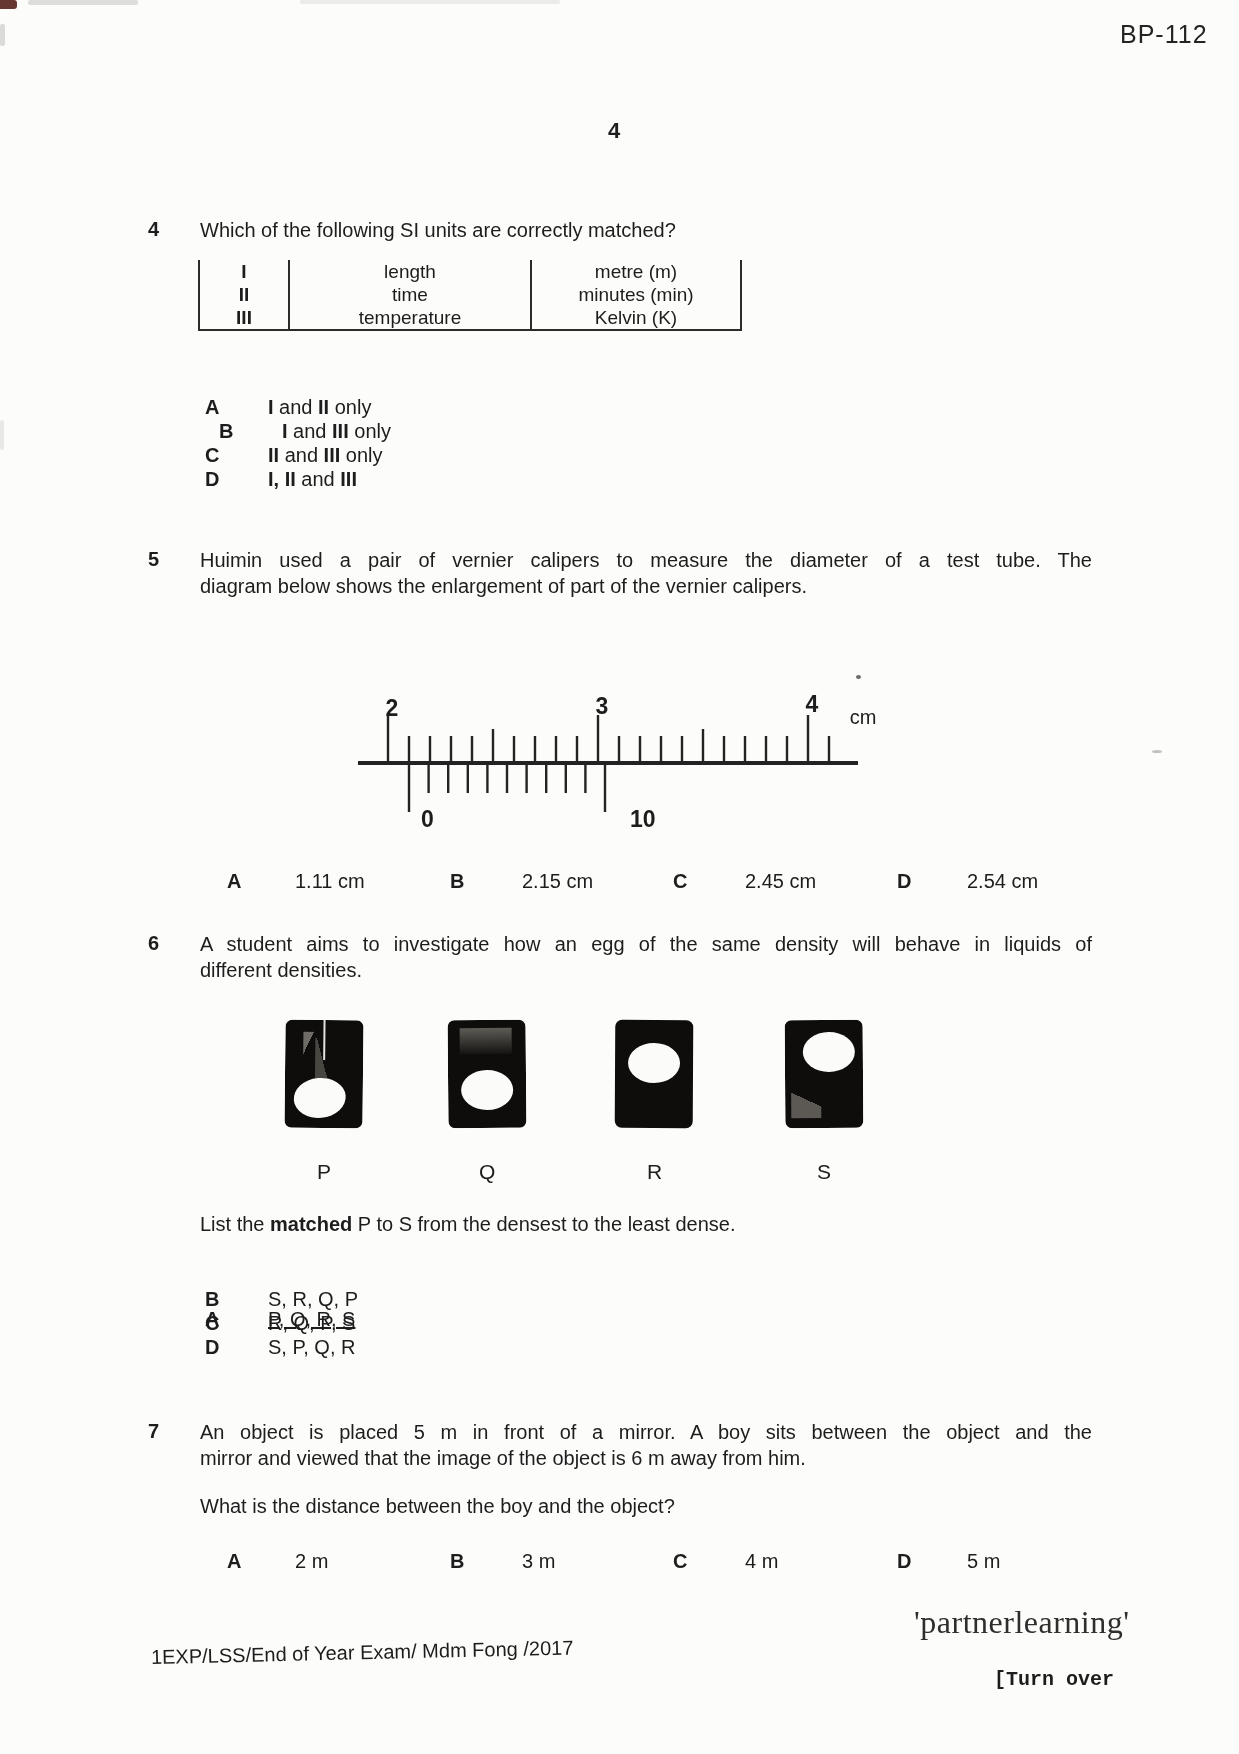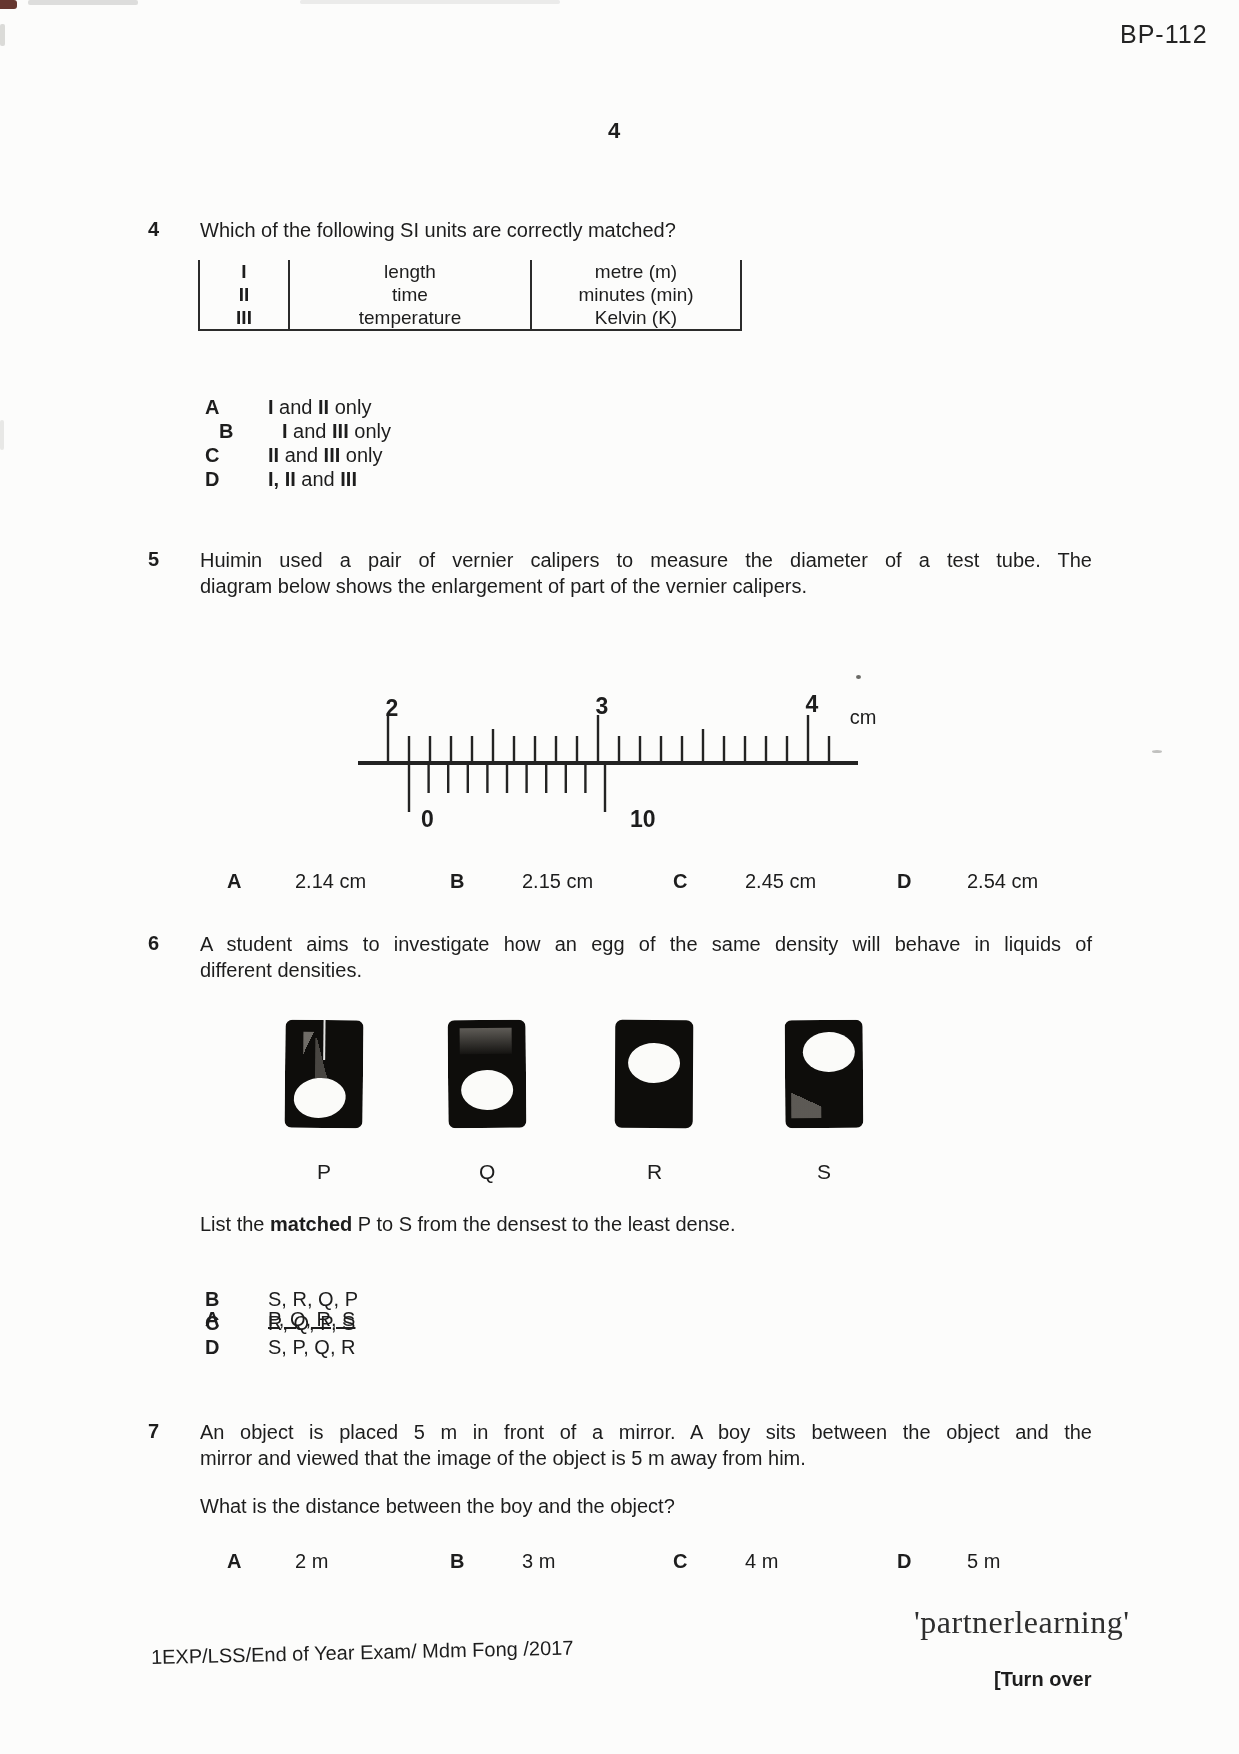--- a/index.html
+++ b/index.html
@@ -79,21 +79,21 @@
       #0e0d0b;}
   .beaker-label{position:absolute;top:1160px;font-size:21px;}
 
   
   .corner-mark{position:absolute;left:0;top:0;width:17px;height:9px;background:#55211a;border-radius:0 3px 3px 0;opacity:.9;}
   .edge-smudge{position:absolute;background:#b9b9b6;opacity:.45;border-radius:2px;}
   .speck{position:absolute;background:#6a6a66;border-radius:50%;}
 
   .footer-left{font-size:20px;transform:rotate(-1.3deg);transform-origin:left center;}
   .watermark{font-family:"Liberation Serif", serif;font-size:32px;letter-spacing:.5px;color:#2e2e2e;}
-  .turnover{font-size:20px;font-weight:bold;}
+  .turnover{font-size:20px;font-weight:bold;font-family:Liberation Mono, monospace;}
 </style>
 </head>
 <body>
 
 <div id="page">
 
   <div class="corner-mark"></div>
   <div class="edge-smudge" style="left:28px;top:0;width:110px;height:5px;"></div>
   <div class="edge-smudge" style="left:300px;top:0;width:260px;height:4px;opacity:.25;"></div>
   <div class="edge-smudge" style="left:0;top:24px;width:5px;height:22px;opacity:.5;"></div>
@@ -186,21 +186,21 @@
     <text class="num" x="392" y="716" text-anchor="middle">2</text>
     <text class="num" x="602" y="714" text-anchor="middle">3</text>
     <text class="num" x="812" y="712" text-anchor="middle">4</text>
     <text class="unit" x="863" y="724" text-anchor="middle">cm</text>
     <text class="num" x="421" y="827" text-anchor="start">0</text>
     <text class="num" x="630" y="827" text-anchor="start">10</text>
   </svg>
 
   <div class="hopt" style="top:870px;">
     <span class="bold" style="left:227px;">A</span>
-    <span style="left:295px;">2.14 cm</span>
+    <span style="left:295px;">1.11 cm</span>
     <span class="bold" style="left:450px;">B</span>
     <span style="left:522px;">2.15 cm</span>
     <span class="bold" style="left:673px;">C</span>
     <span style="left:745px;">2.45 cm</span>
     <span class="bold" style="left:897px;">D</span>
     <span style="left:967px;">2.54 cm</span>
   </div>
 
   <div class="abs qnum" style="left:148px;top:932px;">6</div>
   <div class="abs txt just" style="left:200px;top:932px;">A student aims to investigate how an egg of the same density will behave in liquids of</div>
@@ -234,21 +234,21 @@
   </div>
   <div class="optrow" style="left:205px;top:1312px;">
     <span class="letter">C</span><span>R, Q, P, S</span>
   </div>
   <div class="optrow" style="left:205px;top:1336px;">
     <span class="letter">D</span><span>S, P, Q, R</span>
   </div>
 
   <div class="abs qnum" style="left:148px;top:1420px;">7</div>
   <div class="abs txt just" style="left:200px;top:1420px;">An object is placed 5 m in front of a mirror.  A boy sits between the object and the</div>
-  <div class="abs txt" style="left:200px;top:1446px;">mirror and viewed that the image of the object is 5 m away from him.</div>
+  <div class="abs txt" style="left:200px;top:1446px;">mirror and viewed that the image of the object is 6 m away from him.</div>
   <div class="abs txt" style="left:200px;top:1494px;">What is the distance between the boy and the object?</div>
 
   <div class="hopt" style="top:1550px;">
     <span class="bold" style="left:227px;">A</span>
     <span style="left:295px;">2 m</span>
     <span class="bold" style="left:450px;">B</span>
     <span style="left:522px;">3 m</span>
     <span class="bold" style="left:673px;">C</span>
     <span style="left:745px;">4 m</span>
     <span class="bold" style="left:897px;">D</span>

